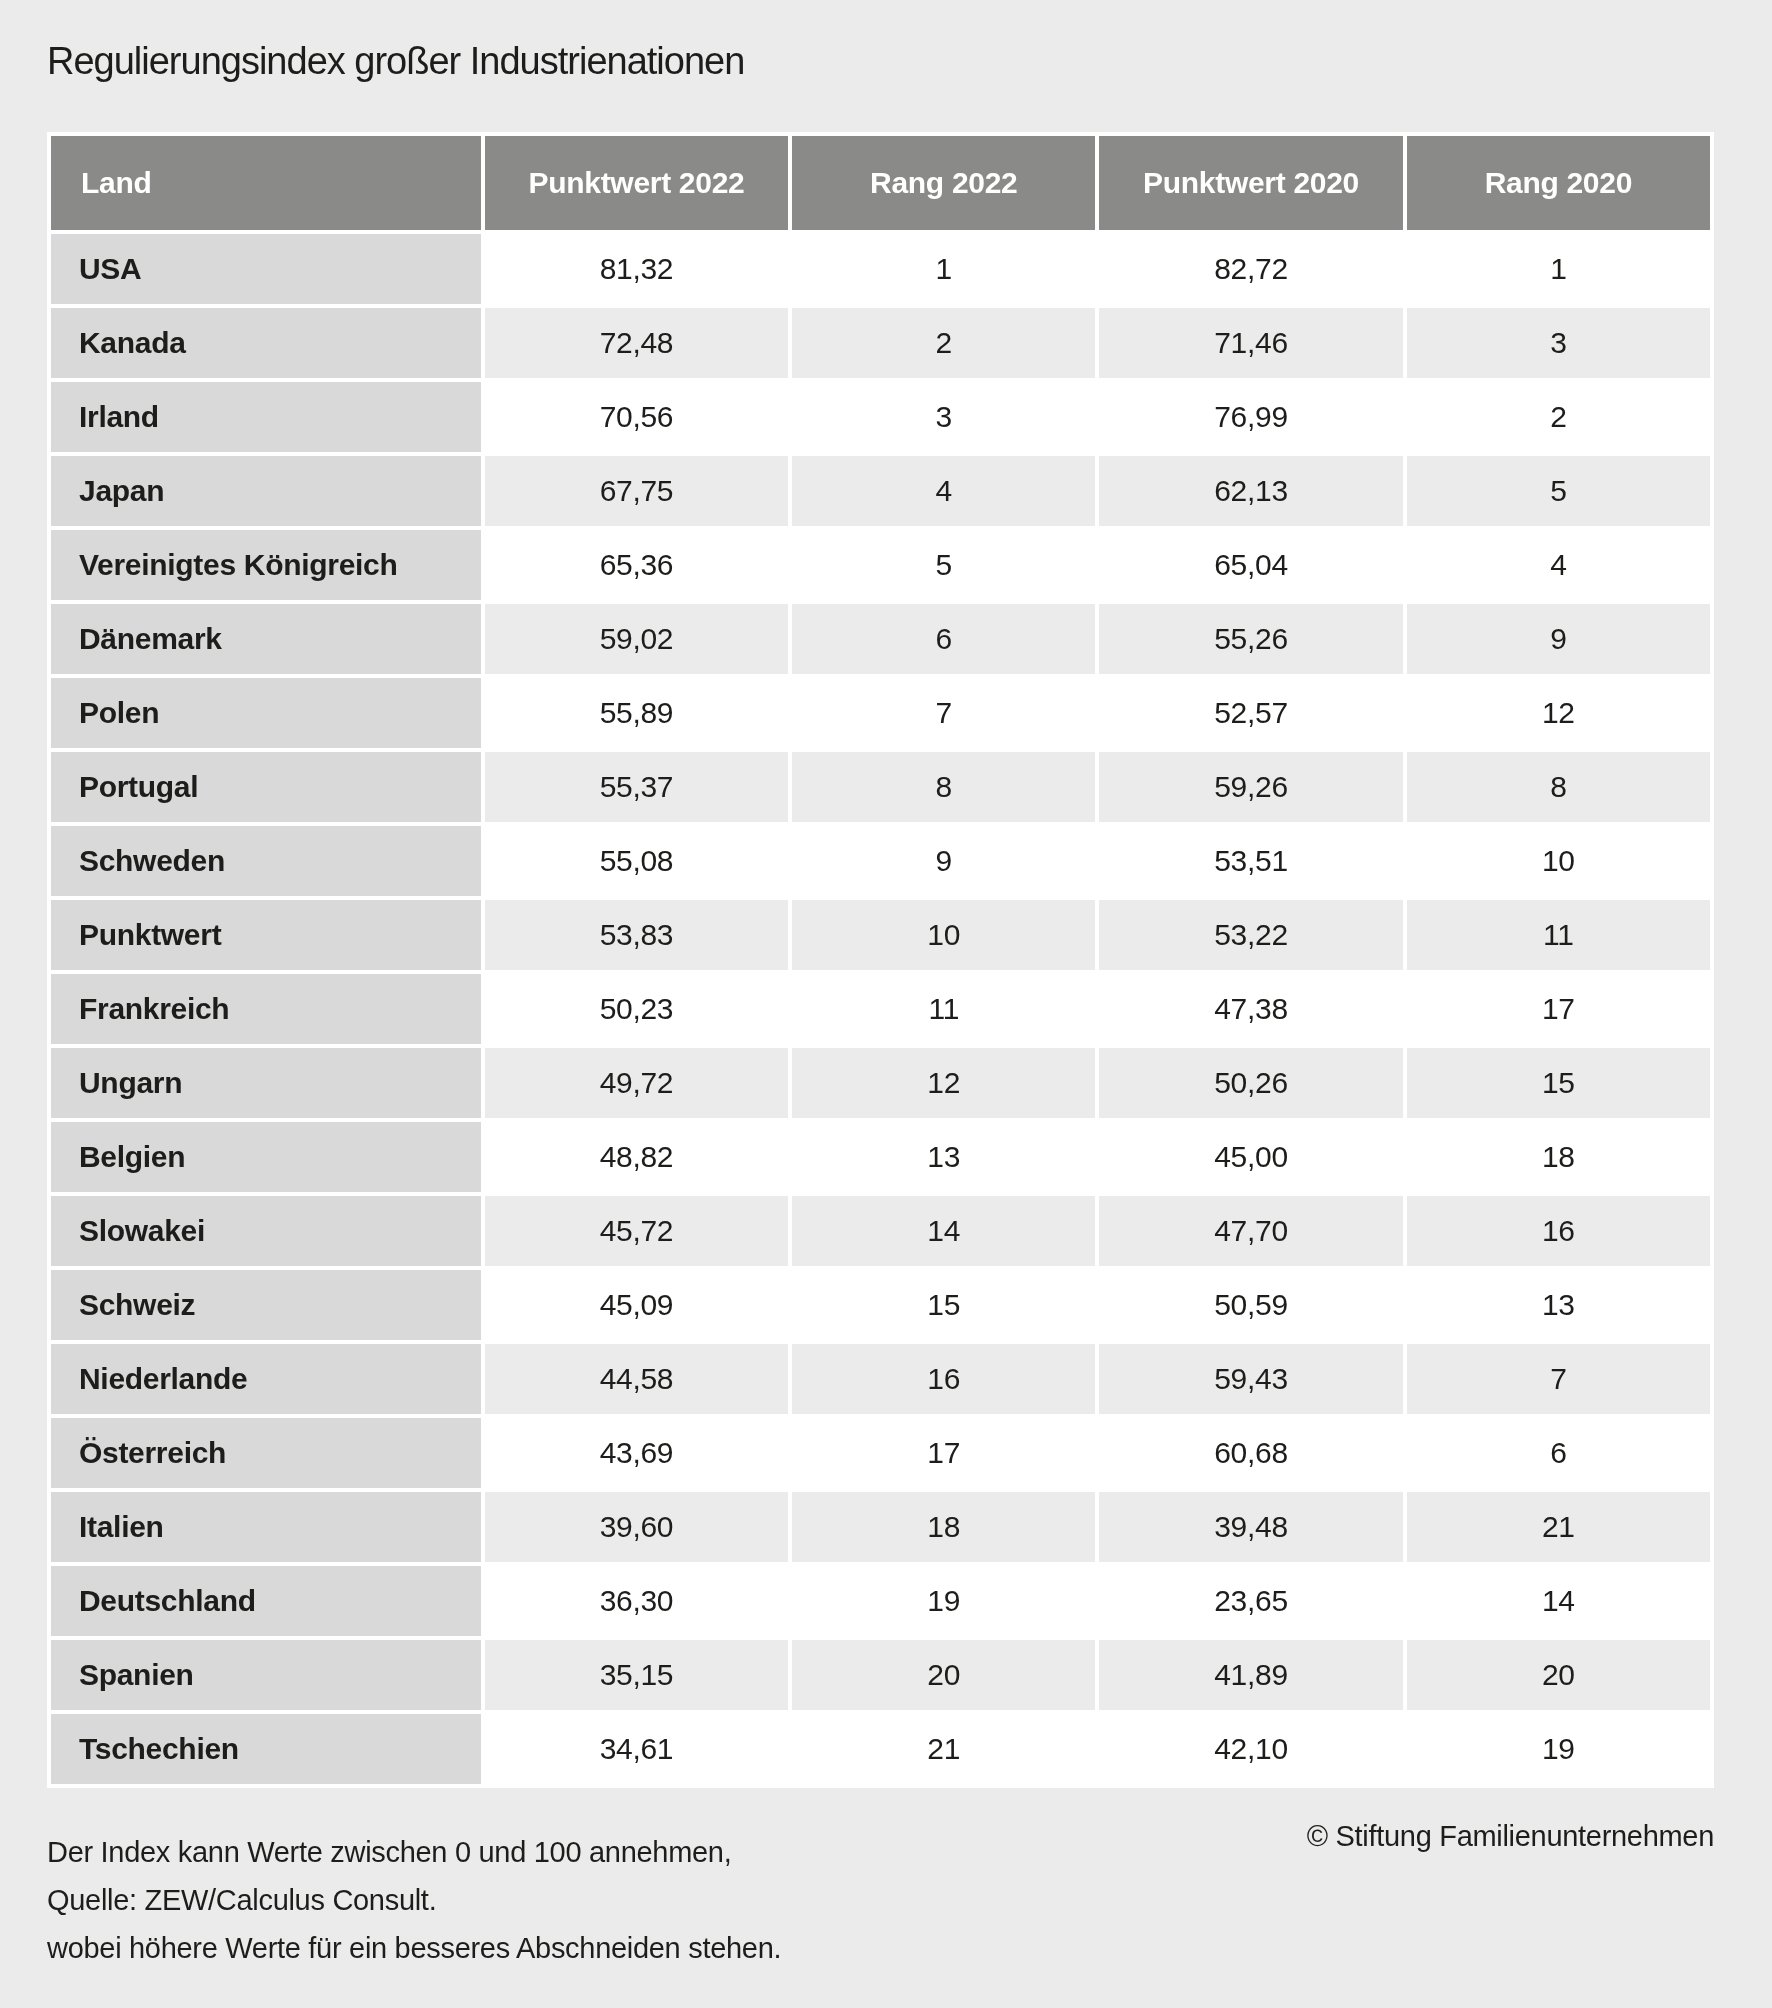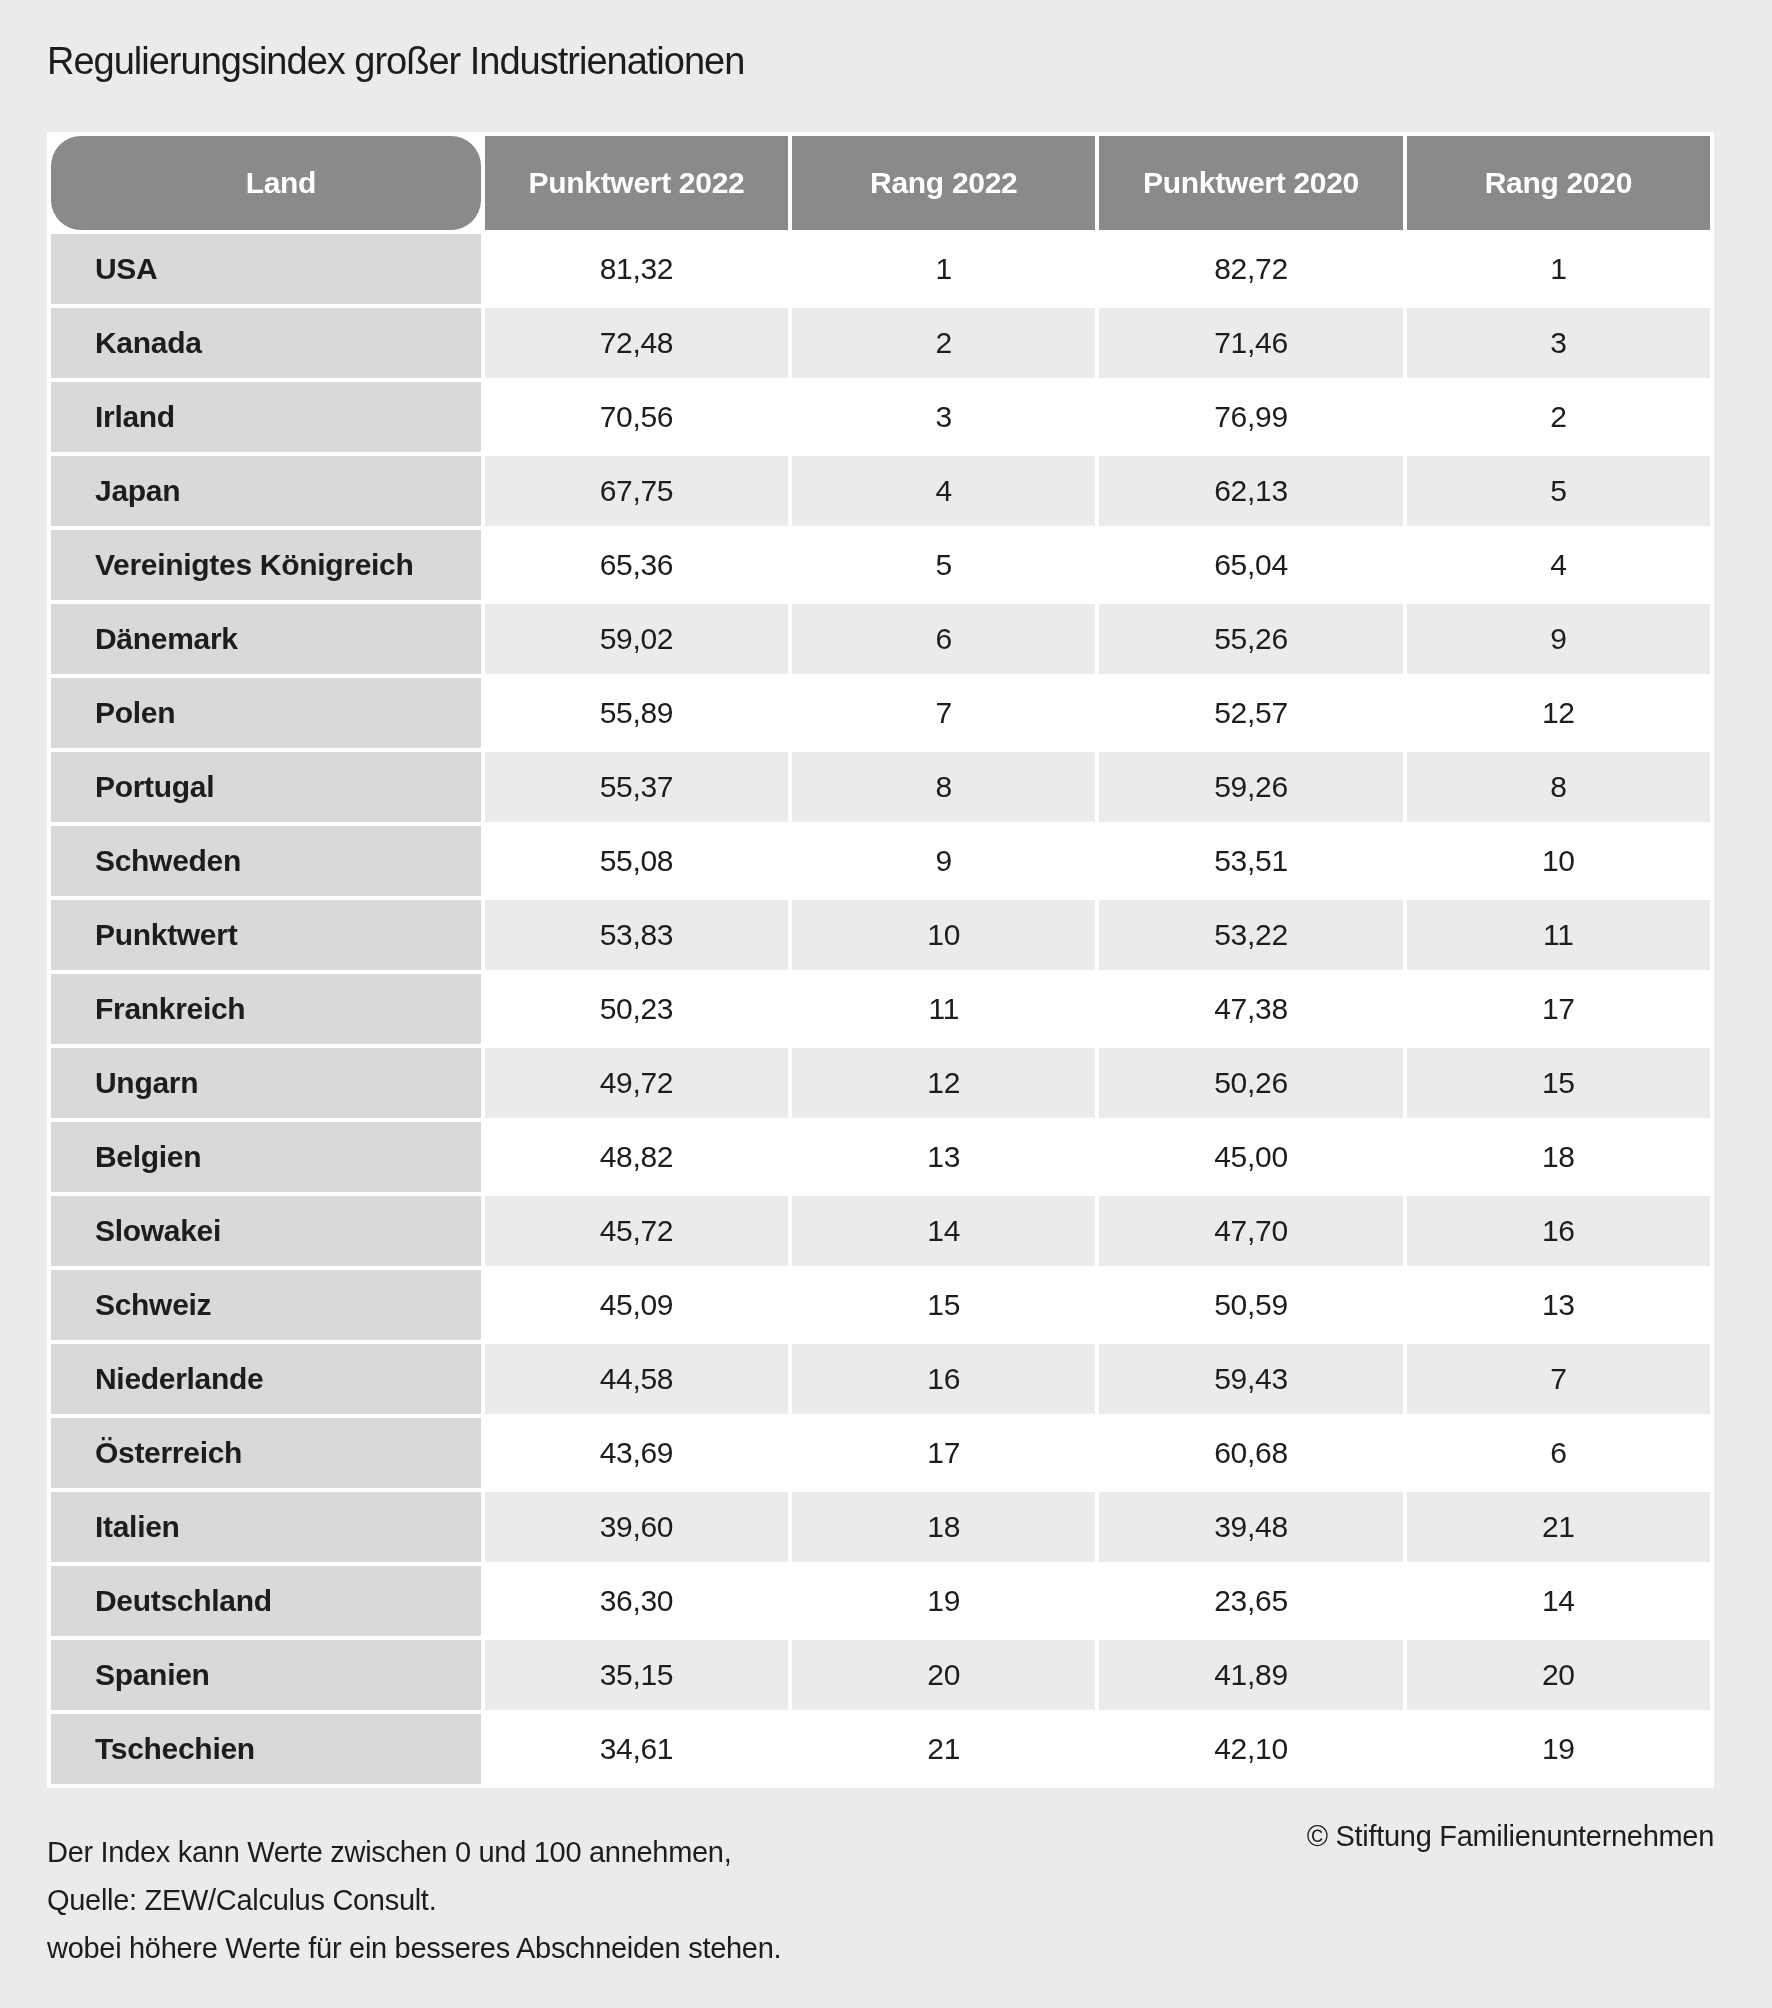--- a/index.html
+++ b/index.html
@@ -40,36 +40,35 @@
     color: #ffffff;
     font-weight: bold;
     font-size: 30px;
     height: 94px;
     text-align: center;
     vertical-align: middle;
     letter-spacing: -0.3px;
     padding: 0;
   }
   thead th.col-land {
-    text-align: center;
+    text-align: left;
     padding-left: 30px;
-    border-radius: 30px;
   }
   tbody th, tbody td {
     height: 70px;
     font-size: 30px;
     vertical-align: middle;
     letter-spacing: -0.3px;
     padding: 0;
   }
   tbody th.col-land {
     background: #d9d9d9;
     font-weight: bold;
     text-align: left;
-    padding-left: 44px;
+    padding-left: 28px;
     color: #1d1d1b;
   }
   tbody td.col-val {
     text-align: center;
     font-weight: normal;
     color: #1d1d1b;
   }
   tbody tr:nth-child(odd) td.col-val  { background: #ffffff; }
   tbody tr:nth-child(even) td.col-val { background: #ebebeb; }
   .footer {

